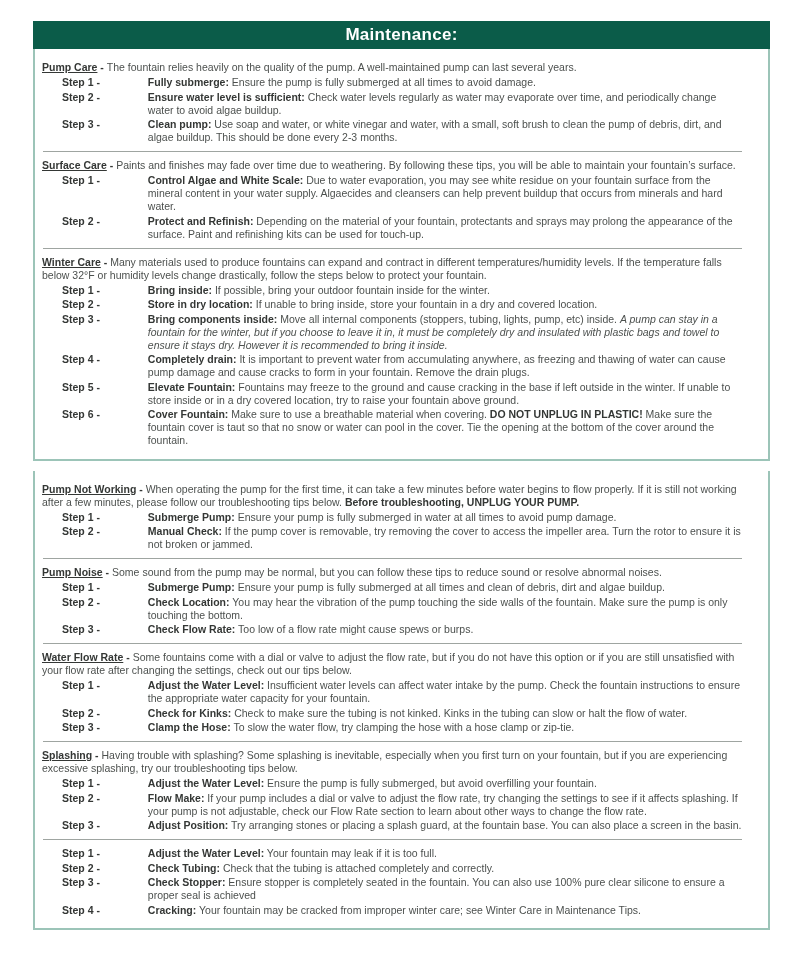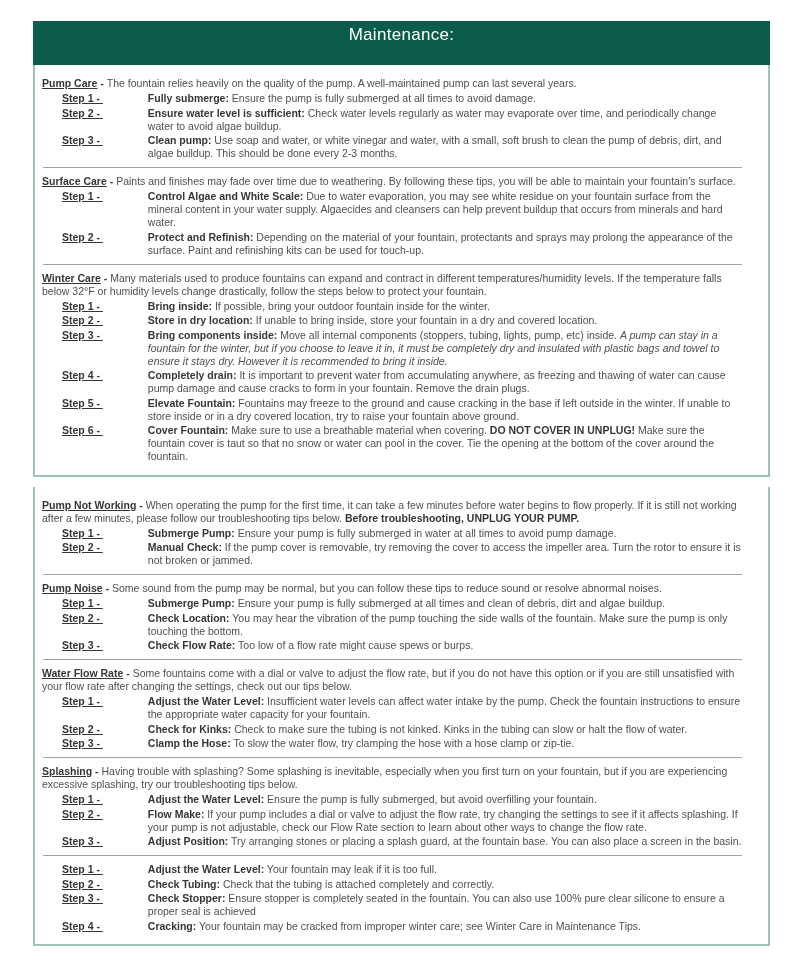--- a/index.html
+++ b/index.html
@@ -21,24 +21,25 @@
     font-family: "Liberation Sans", sans-serif;
   }
   .doc {
     padding: 21px 30px 0 33px;
   }
   .section { margin-bottom: 10px; }
   .section-header {
     background: var(--header-bg);
     color: var(--header-text-color);
     text-align: center;
-    height: 44px;
+    height: 28px;
     line-height: 28px;
     font-size: 17px;
     letter-spacing: 0.3px;
+    font-weight: bold;
   }
   .section-content {
     border: 2px solid var(--box-border-color);
     border-top: none;
     padding: 12px 25px 10px 7px;
     font-size: 10.5px;
     line-height: 13px;
     color: var(--body-text-color);
   }
   .group-intro { margin: 0 0 2px 0; }
@@ -48,21 +49,20 @@
     color: var(--bold-text-color);
   }
   .group-dash { font-weight: bold; color: var(--bold-text-color); white-space: pre; }
   .step { display: flex; margin: 1.5px 0 1.5px 20px; }
   .step-label {
     flex: 0 0 auto;
     font-weight: bold;
     color: var(--bold-text-color);
     padding-right: 5px;
     white-space: pre;
-    text-decoration: underline;
   }
   .step-text { flex: 1 1 auto; margin-left: 40px; }
   .run.bold { font-weight: bold; color: var(--bold-text-color); }
   .run.italic { font-style: italic; text-align: right; }
   hr.group-divider {
     border: none;
     border-top: 1.5px solid var(--divider-color);
     margin: 7px 1px 7px 1px;
   }
 </style>
@@ -113,21 +113,21 @@
         <div class="step">
           <span class="step-label">Step 4 - </span>
           <span class="step-text"><span class="run bold">Completely drain:</span><span class="run"> It is important to prevent water from accumulating anywhere, as freezing and thawing of water can cause pump damage and cause cracks to form in your fountain. Remove the drain plugs.</span></span>
         </div>
         <div class="step">
           <span class="step-label">Step 5 - </span>
           <span class="step-text"><span class="run bold">Elevate Fountain:</span><span class="run"> Fountains may freeze to the ground and cause cracking in the base if left outside in the winter. If unable to store inside or in a dry covered location, try to raise your fountain above ground.</span></span>
         </div>
         <div class="step">
           <span class="step-label">Step 6 - </span>
-          <span class="step-text"><span class="run bold">Cover Fountain:</span><span class="run"> Make sure to use a breathable material when covering. </span><span class="run bold">DO NOT COVER IN UNPLUG!</span><span class="run"> Make sure the fountain cover is taut so that no snow or water can pool in the cover. Tie the opening at the bottom of the cover around the fountain.</span></span>
+          <span class="step-text"><span class="run bold">Cover Fountain:</span><span class="run"> Make sure to use a breathable material when covering. </span><span class="run bold">DO NOT UNPLUG IN PLASTIC!</span><span class="run"> Make sure the fountain cover is taut so that no snow or water can pool in the cover. Tie the opening at the bottom of the cover around the fountain.</span></span>
         </div>
       </div>
     </section>
     <section class="section">
       <div class="section-content">
         <p class="group-intro"><span class="group-heading">Pump Not Working</span><span class="group-dash"> - </span><span class="run">When operating the pump for the first time, it can take a few minutes before water begins to flow properly. If it is still not working after a few minutes, please follow our troubleshooting tips below. </span><span class="run bold">Before troubleshooting, UNPLUG YOUR PUMP.</span></p>
         <div class="step">
           <span class="step-label">Step 1 - </span>
           <span class="step-text"><span class="run bold">Submerge Pump:</span><span class="run"> Ensure your pump is fully submerged in water at all times to avoid pump damage.</span></span>
         </div>

